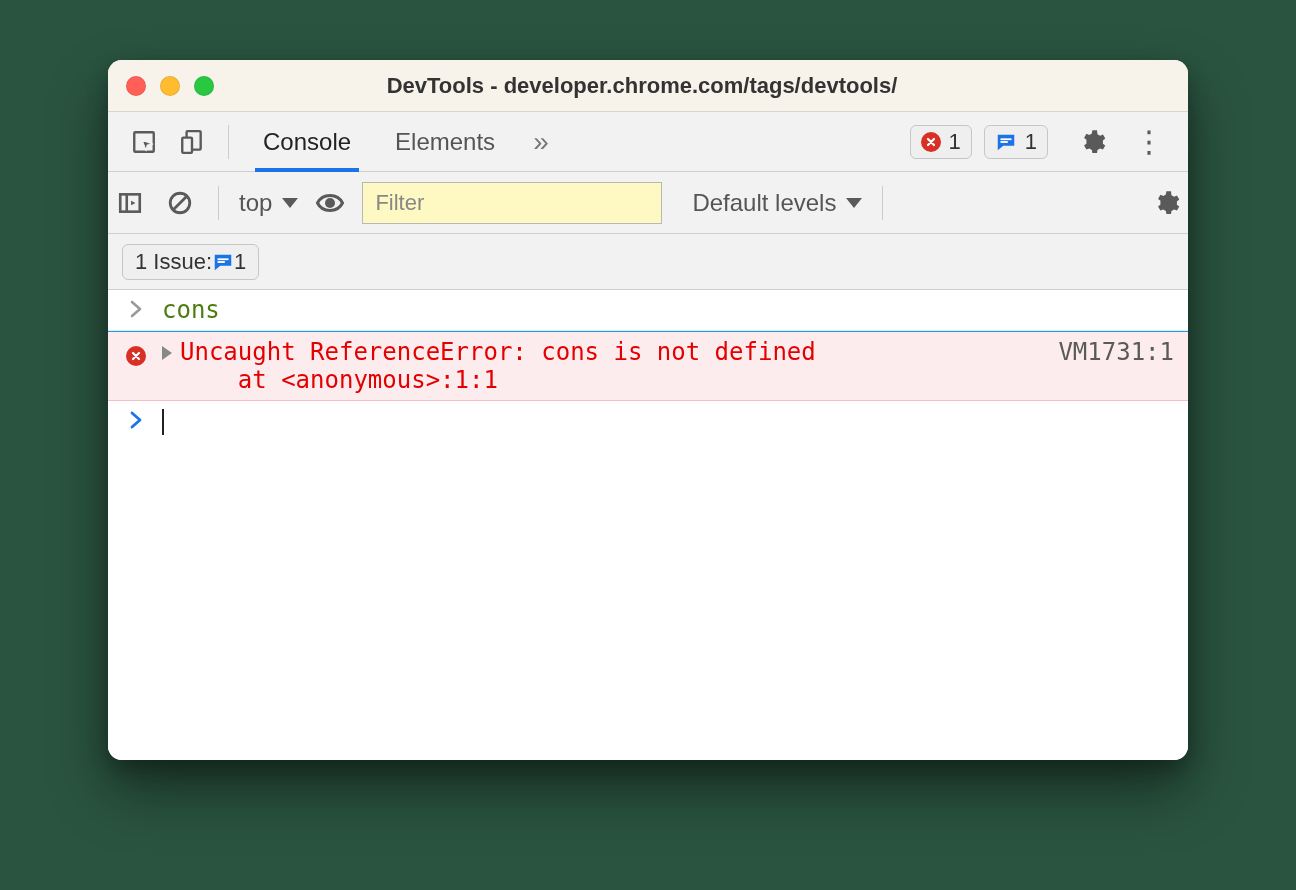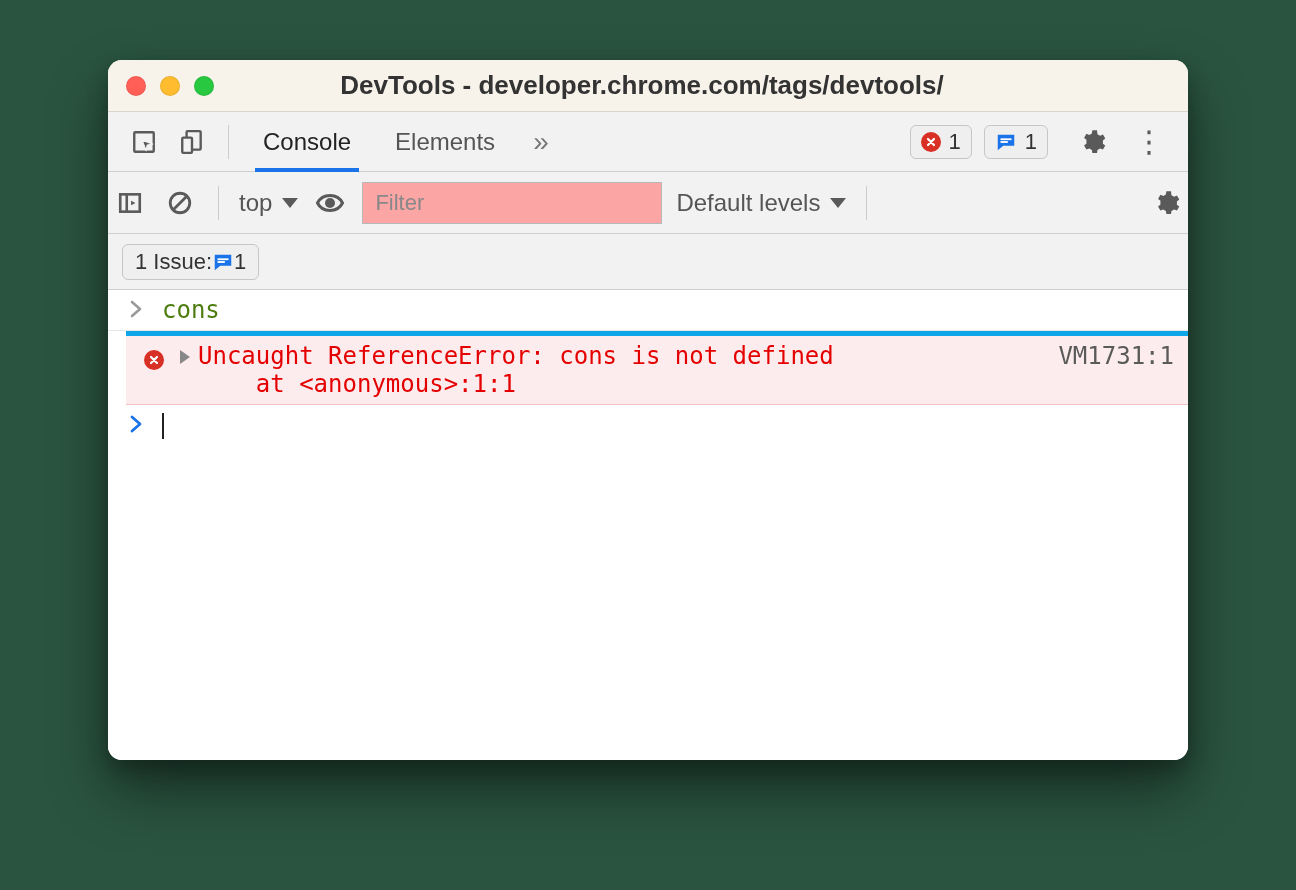--- a/index.html
+++ b/index.html
@@ -35,21 +35,21 @@
   .traffic { display: flex; gap: 14px; }
   .dot { width: 20px; height: 20px; border-radius: 50%; }
   .dot.red    { background: #ff5f57; border: 1px solid rgba(0,0,0,.08);}
   .dot.yellow { background: #febc2e; border: 1px solid rgba(0,0,0,.08);}
   .dot.green  { background: #28c840; border: 1px solid rgba(0,0,0,.08);}
   .title {
     position: absolute;
     left: 0; right: 12px;
     text-align: center;
     font-weight: 700;
-    font-size: 26px;
+    font-size: 22px;
     color: #333;
     pointer-events: none;
   }
   
   .toolbar1 {
     height: 60px;
     border-bottom: 1px solid #cfcfcf;
     background: #f2f2f2;
     display: flex;
     align-items: center;
@@ -117,21 +117,21 @@
   }
   .ctx { display: inline-flex; align-items: center; gap: 10px; }
   .tri-down {
     width: 0; height: 0;
     border-left: 8px solid transparent;
     border-right: 8px solid transparent;
     border-top: 10px solid #5a5a5a;
   }
   .filter-input {
     border: 1px solid #b8b8b8;
-    background: #fca5a5;
+    background: #fef9c3;
     font-size: 22px;
     padding: 6px 12px;
     width: 300px;
     height: 42px;
     color: #555;
   }
   .filter-input::placeholder { color: #888; }
   
   .toolbar3 {
     height: 56px;
@@ -166,23 +166,22 @@
     gap: 12px;
     padding: 6px 14px 6px 14px;
     border-bottom: 1px solid #e6e6e6;
   }
   .row .gutter { width: 28px; display: flex; justify-content: center; padding-top: 4px; }
   .row .content { flex: 1; white-space: pre; }
   .row .source { color: #5a5a5a; margin-left: 24px; }
   .row.input .content { color: #4d7c0f; }
   .row.error {
     background: #fdecee;
-    border-top: 5px solid #0ea5e9;
+    border-top: 1px solid #0ea5e9;
     border-bottom: 1px solid #f3c0c6;
-    margin-left: 18px;
   }
   .row.error .content { color: #e40000; }
   .err-ico {
     width:20px;height:20px;border-radius:50%;background:#d93025;
     display:inline-flex;align-items:center;justify-content:center;margin-top:4px;
   }
   .err-ico svg { stroke:#fff; }
   .expand-tri {
     width:0;height:0;
     border-top:7px solid transparent;
@@ -277,21 +276,21 @@
       <span>top</span>
       <span class="tri-down"></span>
     </span>
     <span class="icon">
       <svg width="30" height="30" viewBox="0 0 24 24" fill="#5a5a5a">
           <circle cx="12" cy="12" r="4"></circle>
           <path d="M2 12c2-4 6-6 10-6s8 2 10 6c-2 4-6 6-10 6S4 16 2 12z" fill="none" stroke="#5a5a5a" stroke-width="2.4"></path>
         </svg>
     </span>
     <input class="filter-input" placeholder="Filter" style="">
-    <span class="ctx" style="">
+    <span class="ctx" style="margin-left:16px;">
       <span>Default levels</span>
       <span class="tri-down"></span>
     </span>
     <div class="vsep"></div>
     <div class="spacer"></div>
     <span class="icon">
       <svg class="gear" viewBox="0 0 24 24">
           <path d="M12 8a4 4 0 1 0 0 8 4 4 0 0 0 0-8zm9.4 4a7.5 7.5 0 0 0-.1-1.3l2.1-1.6-2-3.5-2.5 1a7.7 7.7 0 0 0-2.2-1.3L16.3 2h-4l-.4 2.7a7.7 7.7 0 0 0-2.2 1.3l-2.5-1-2 3.5 2.1 1.6A7.5 7.5 0 0 0 7.2 12c0 .4 0 .9.1 1.3L5.2 15l2 3.5 2.5-1c.7.5 1.4 1 2.2 1.3l.4 2.7h4l.4-2.7c.8-.3 1.5-.8 2.2-1.3l2.5 1 2-3.5-2.1-1.6c.1-.5.1-1 .1-1.4z"></path>
         </svg>
     </span>

